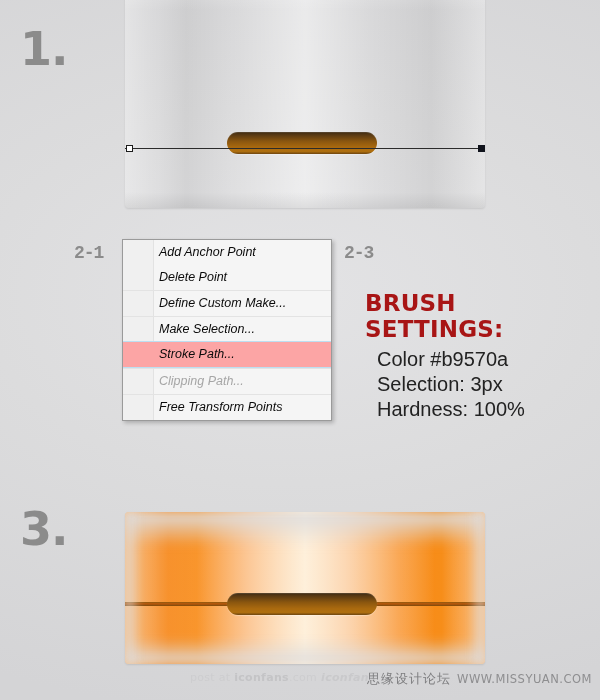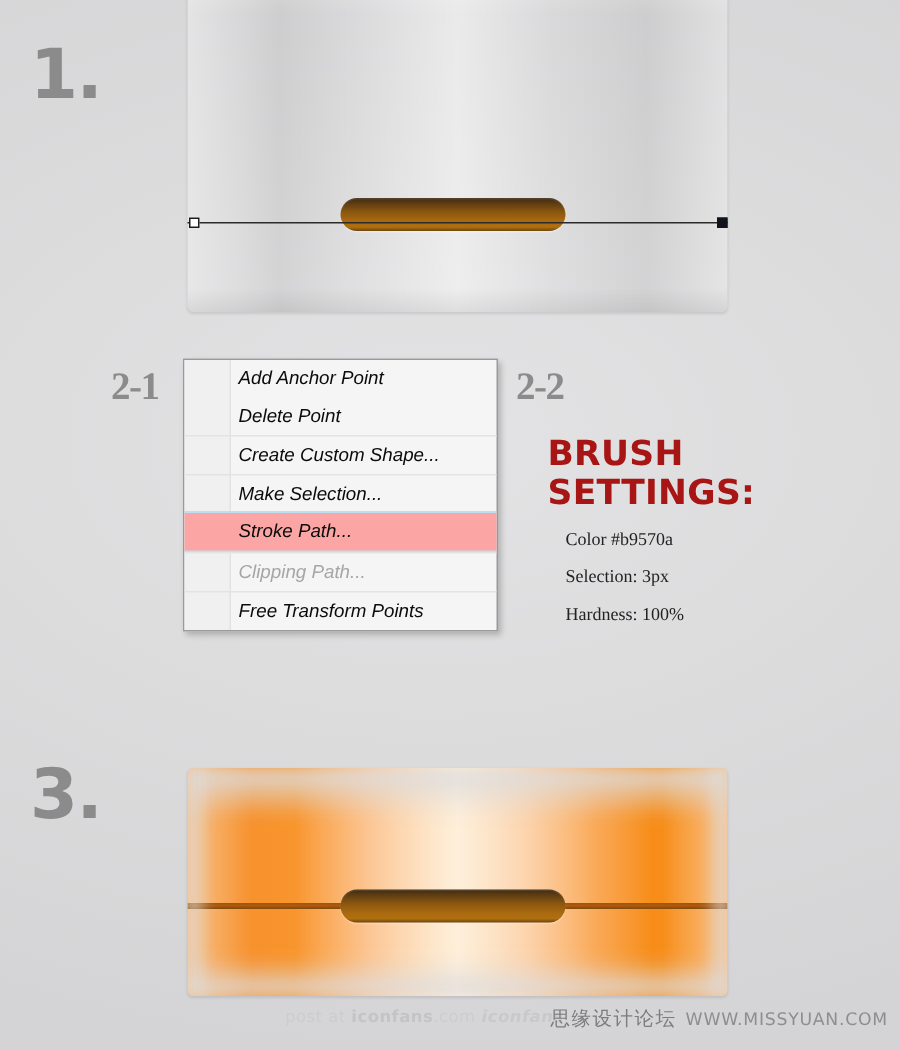--- a/index.html
+++ b/index.html
@@ -21,23 +21,23 @@
     font-family:"DejaVu Sans", sans-serif;
     font-weight:bold;
     color:#8b8b8b;
     letter-spacing:-1px;
     user-select:none;
   }
   #step1-num{left:20px;top:22px;font-size:46px;}
   #step3-num{left:20px;top:502px;font-size:46px;}
   .sub-num{
     position:absolute;
-    font-family:Liberation Serif, serif;
+    font-family:Liberation Mono, monospace;
     font-weight:bold;
-    font-size:26px;
+    font-size:18px;
     color:#8b8b8b;
     letter-spacing:-1px;
   }
   #step21-num{left:74px;top:243px;}
   #step22-num{left:344px;top:243px;}
 
   
   #art1{
     position:absolute;left:125px;top:-8px;width:360px;height:216px;
     border-radius:4px;
@@ -204,22 +204,22 @@
   #brush-title{
     font-family:"DejaVu Sans", sans-serif;
     font-weight:bold;
     font-size:23px;
     color:#a81515;
     letter-spacing:.2px;
     margin-bottom:5px;
   }
   #brush ul{list-style:none;margin:0;padding:0 0 0 12px;}
   #brush li{
-    font-family:Liberation Serif, serif;
-    font-size:12px;
+    font-family:Liberation Sans, sans-serif;
+    font-size:20px;
     color:#222222;
     line-height:25px;
     white-space:nowrap;
   }
 
   
   #wm-left{
     position:absolute;left:190px;top:671px;
     font-family:"DejaVu Sans", sans-serif;
     font-size:11px;color:#cdcdcf;letter-spacing:.3px;
@@ -252,29 +252,29 @@
   <div class="anchor" id="anchor-left"></div>
   <div class="anchor" id="anchor-right"></div>
 
   <div class="sub-num" id="step21-num">2-1</div>
 
   <div id="menu">
     <div class="gutter"></div>
     <div id="menu-items">
         <div class="mi">Add Anchor Point</div>
         <div class="mi">Delete Point</div>
-        <div class="mi sep">Create Custom Shape...</div>
+        <div class="mi sep">Define Custom Make...</div>
         <div class="mi sep">Make Selection...</div>
         <div class="mi selected">Stroke Path...</div>
         <div class="mi sep disabled">Clipping Path...</div>
         <div class="mi sep">Free Transform Points</div>
       </div>
   </div>
 
-  <div class="sub-num" id="step22-num">2-2</div>
+  <div class="sub-num" id="step22-num">2-3</div>
 
   <div id="brush">
     <div id="brush-title">BRUSH SETTINGS:</div>
     <ul id="brush-lines">
         <li>Color #b9570a</li>
         <li>Selection: 3px</li>
         <li>Hardness: 100%</li>
       </ul>
   </div>
 

